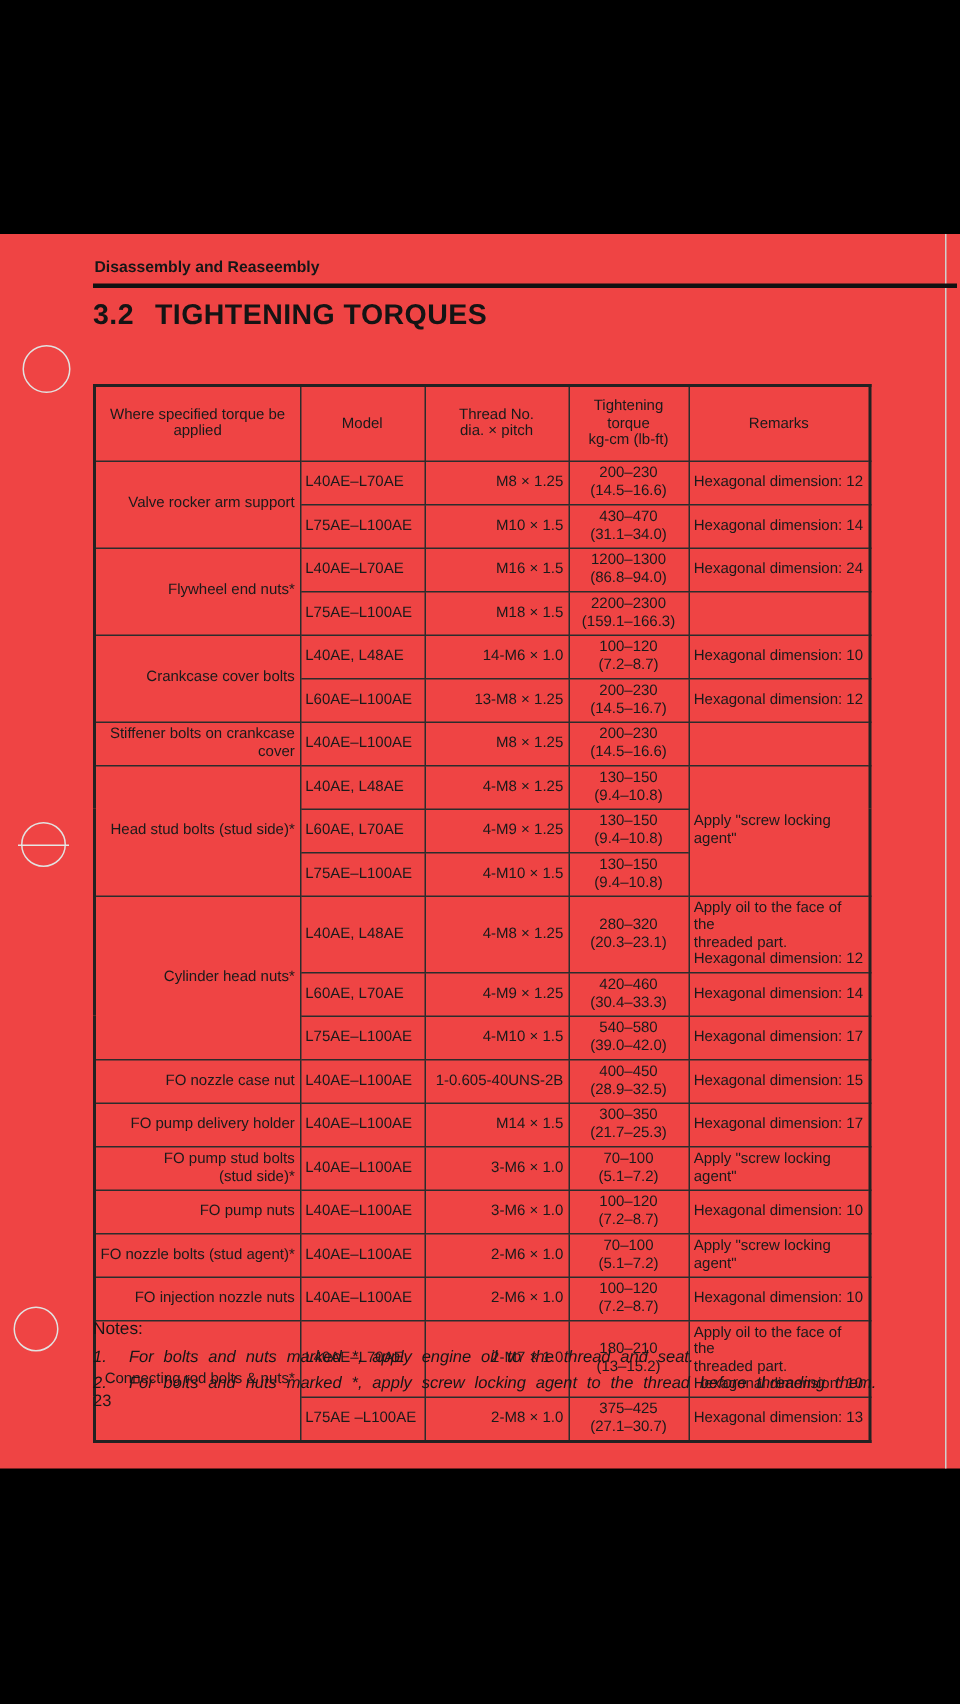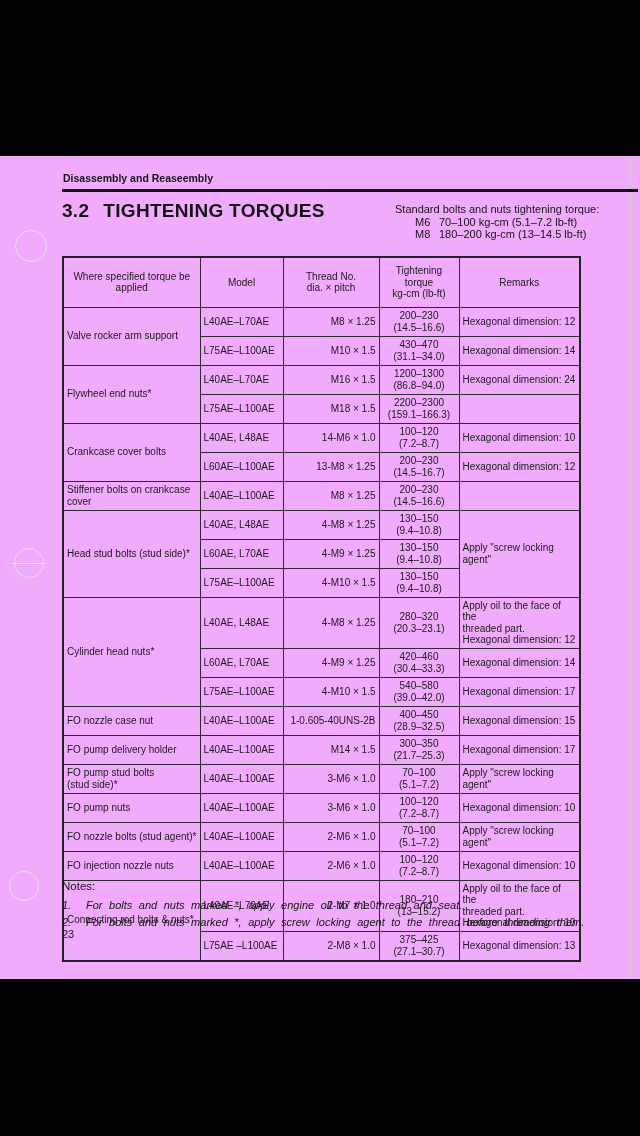--- a/index.html
+++ b/index.html
@@ -6,21 +6,21 @@
   body{
     width:640px;height:1136px;
     background:#000;
     position:relative;
     font-family:"Liberation Sans","DejaVu Sans",sans-serif;
     color:#1c1c1c;
     overflow:hidden;
   }
   .page{
     position:absolute;left:0;top:156px;width:640px;height:823px;
-    background:#f0abfc;
+    background:#ef4444;
   }
   .page-edge-line{
     position:absolute;top:0;bottom:0;left:630px;width:1px;background:#cfcfcd;
   }
   .binder-hole{
     position:absolute;border:1px solid #e2e2e0;border-radius:50%;
   }
   .hole-1{left:15px;top:74px;width:30px;height:30px;}
   .hole-2{left:14px;top:392px;width:28px;height:28px;}
   .hole-2 .hole-line{position:absolute;left:-3px;right:-3px;top:50%;height:1px;background:#e6e6e4;}
@@ -55,21 +55,21 @@
   .torque-table th,.torque-table td{
     border:1px solid #2c2c2c;
     padding:2px 3px;
     vertical-align:middle;
     line-height:11.5px;
   }
   .torque-table th{
     font-weight:normal;text-align:center;white-space:pre-line;
     padding:7px 2px;height:28px;
   }
-  .c-where{text-align:left;padding-left:6px;white-space:pre-line;}
+  .c-where{text-align:right;padding-left:6px;white-space:pre-line;}
   .c-model{text-align:left;}
   .c-thread{text-align:right;}
   .c-torque{text-align:center;margin-top:33px;}
   .c-torque div{line-height:11.5px;}
   .c-remarks{text-align:left;padding-left:6px;white-space:pre-line;}
   .torque-table td{height:24px;}
 
   .notes{
     position:absolute;left:62px;top:724px;font-size:11px;color:#161616;
   }
@@ -94,31 +94,20 @@
   <div class="binder-hole hole-3"></div>
   <div class="page-edge-line"></div>
 
   <div class="crumb">Disassembly and Reaseembly</div>
   <div class="header-rule"></div>
 
   <div class="title-row">
     <span class="sec-num">3.2</span><span>TIGHTENING TORQUES</span>
   </div>
 
-  <div class="std-note">
-    <div class="sn-line">Standard bolts and nuts tightening torque:</div>
-    <div class="sn-line sn-ind">
-      <span class="sn-label">M6</span>
-      <span>70–100 kg-cm (5.1–7.2 lb-ft)</span>
-    </div>
-    <div class="sn-line sn-ind">
-      <span class="sn-label">M8</span>
-      <span>180–200 kg-cm (13–14.5 lb-ft)</span>
-    </div>
-  </div>
 
   <table class="torque-table">
     <colgroup>
       <col style="width:137px">
         <col style="width:83px">
         <col style="width:96px">
         <col style="width:80px">
         <col style="width:121px">
     </colgroup>
     <thead>

